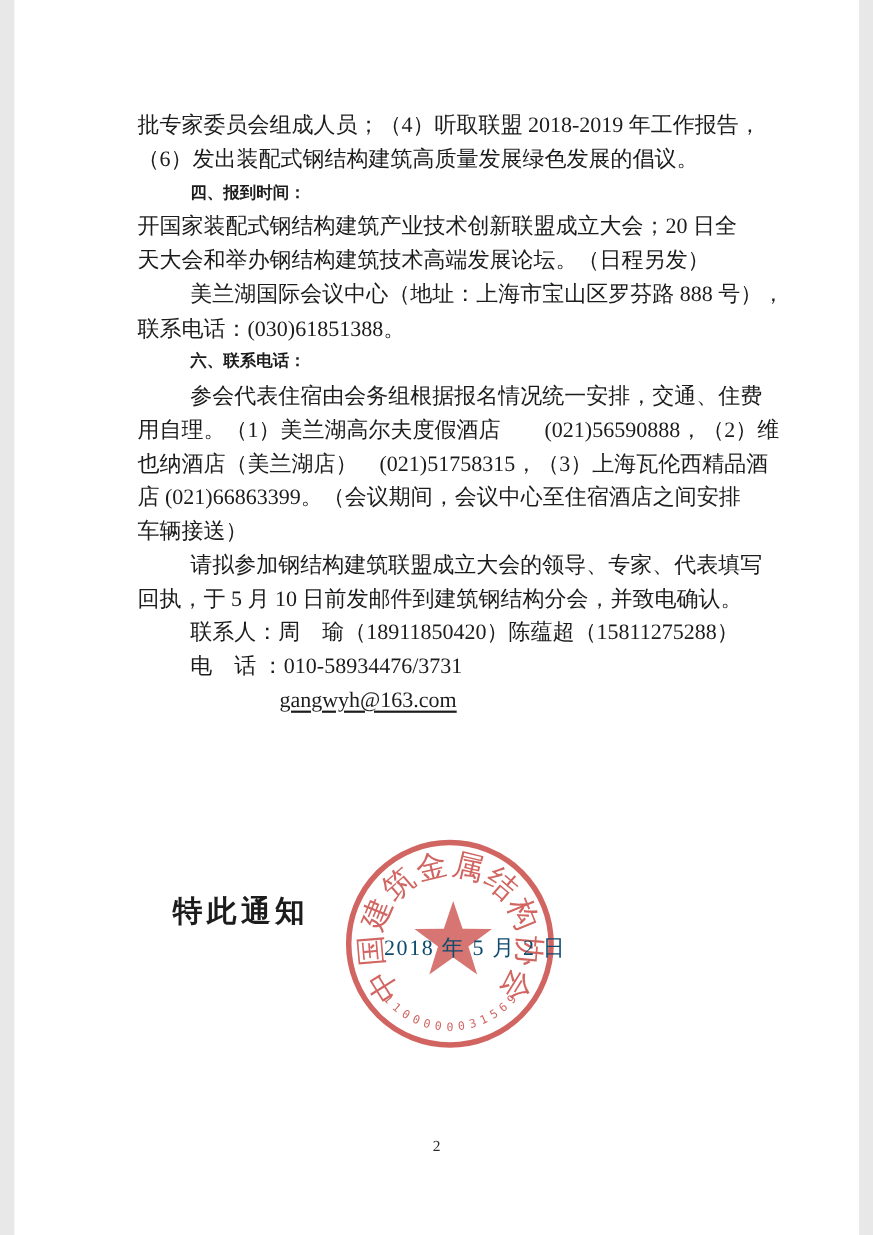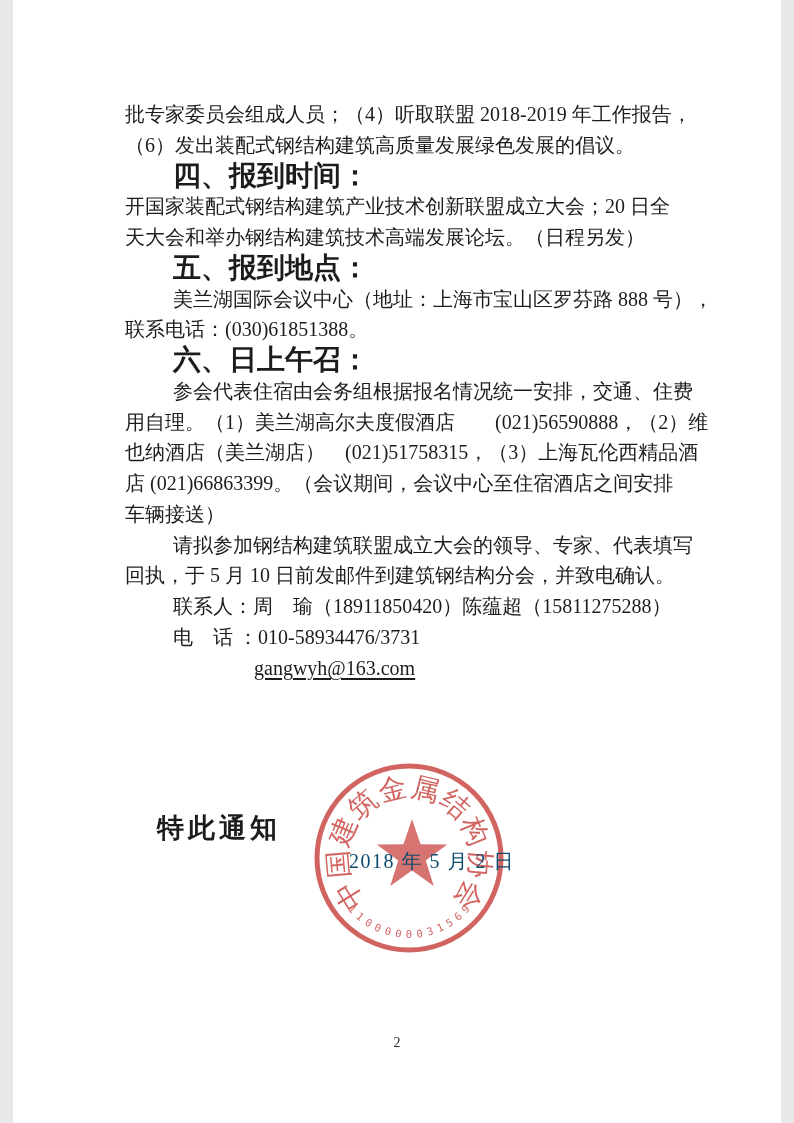--- a/index.html
+++ b/index.html
@@ -7,21 +7,21 @@
     position:relative; width:768px; height:1123px; margin:0 auto;
     background:#ffffff; overflow:hidden;
     font-family:"Liberation Serif","DejaVu Serif",serif;
     color:#1c1c1c;
   }
   .body-text { position:absolute; left:112px; top:99px; width:610px; }
   .doc-line { font-size:20px; line-height:30.77px; white-space:pre; }
   .doc-line.bold {
     font-weight:bold;
     font-family:Liberation Serif, serif;
-    font-size:28px;
+    font-size:15px;
   }
   .indent-0 { padding-left:0; }
   .indent-2 { padding-left:48px; }
   .indent-6 { padding-left:129px; }
   .underline { text-decoration:underline; text-underline-offset:3px; }
   .closing {
     position:absolute; left:144px; top:810px;
     font-size:27px; letter-spacing:4px; z-index:3;font-weight:bold;
   }
   .issue-date {
@@ -38,24 +38,23 @@
 <body>
 
 <div class="page">
 
   <div class="body-text" id="body-text">
       <div class="doc-line indent-0">批专家委员会组成人员；（4）听取联盟 2018-2019 年工作报告，</div>
       <div class="doc-line indent-0">（6）发出装配式钢结构建筑高质量发展绿色发展的倡议。</div>
       <div class="doc-line indent-2 bold">四、报到时间：</div>
       <div class="doc-line indent-0">开国家装配式钢结构建筑产业技术创新联盟成立大会；20 日全</div>
       <div class="doc-line indent-0">天大会和举办钢结构建筑技术高端发展论坛。（日程另发）</div>
-      <div class="doc-line indent-2 bold">五、报到地点：</div>
       <div class="doc-line indent-2">美兰湖国际会议中心（地址：上海市宝山区罗芬路 888 号），</div>
       <div class="doc-line indent-0">联系电话：(030)61851388。</div>
-      <div class="doc-line indent-2 bold">六、日上午召：</div>
+      <div class="doc-line indent-2 bold">六、联系电话：</div>
       <div class="doc-line indent-2">参会代表住宿由会务组根据报名情况统一安排，交通、住费</div>
       <div class="doc-line indent-0">用自理。（1）美兰湖高尔夫度假酒店　　(021)56590888，（2）维</div>
       <div class="doc-line indent-0">也纳酒店（美兰湖店）　(021)51758315，（3）上海瓦伦西精品酒</div>
       <div class="doc-line indent-0">店 (021)66863399。（会议期间，会议中心至住宿酒店之间安排</div>
       <div class="doc-line indent-0">车辆接送）</div>
       <div class="doc-line indent-2">请拟参加钢结构建筑联盟成立大会的领导、专家、代表填写</div>
       <div class="doc-line indent-0">回执，于 5 月 10 日前发邮件到建筑钢结构分会，并致电确认。</div>
       <div class="doc-line indent-2">联系人：周　瑜（18911850420）陈蕴超（15811275288）</div>
       <div class="doc-line indent-2">电　话 ：010-58934476/3731</div>
       <div class="doc-line indent-6 underline">gangwyh@163.com</div>

